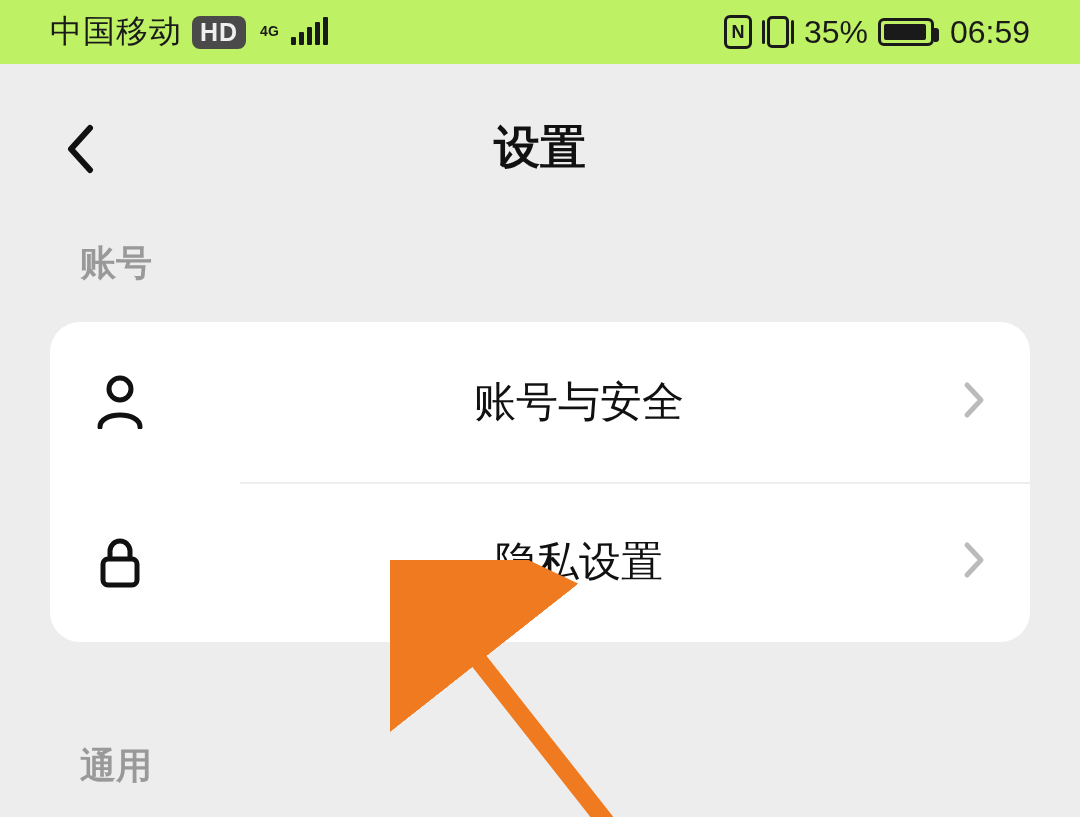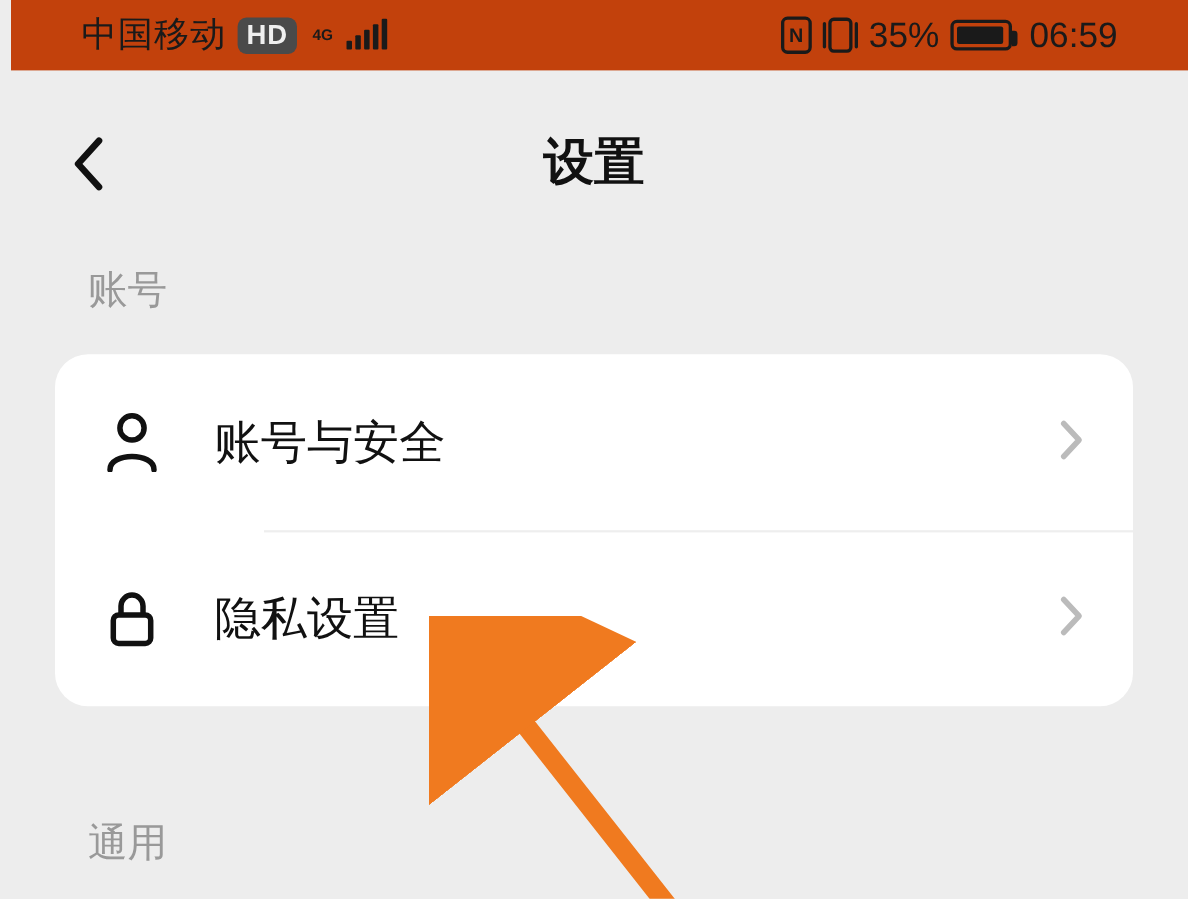--- a/index.html
+++ b/index.html
@@ -9,25 +9,24 @@
       background: #ededed;
       font-family: -apple-system, "PingFang SC", "Microsoft YaHei", sans-serif;
       overflow: hidden;
       position: relative;
     }
     .status-bar {
       height: 64px;
       display: flex;
       align-items: center;
       justify-content: space-between;
-      padding: 0 64px;
-      background: #c2410c;
+      padding: 0 50px;
+      background: #bef264;
       color: #1a1a1a;
       font-size: 30px;
-      margin-left: 10px;
     }
     .status-left, .status-right { display: flex; align-items: center; gap: 10px; }
     .carrier { font-size: 32px; font-weight: 400; letter-spacing: 1px; }
     .hd-badge {
       background: #4a4a4a; color: #efefef; font-size: 25px; font-weight: 700;
       padding: 2px 8px; border-radius: 8px; letter-spacing: 1px;
     }
     .sig-4g { display:flex; flex-direction:column; align-items:center; line-height:0.8; font-size:14px; font-weight:600; margin-left:4px;}
     .sig-bars { display:flex; align-items:flex-end; gap:3px; height:26px; margin-left:2px;}
     .sig-bars span { width:5px; background:#1a1a1a; border-radius:1px;}
@@ -41,23 +40,23 @@
     .vib-ico .wave { width:3px;height:24px;background:#1a1a1a;border-radius:2px;}
     .batt-pct { font-size:32px; }
     .batt-ico { width:56px;height:28px;border:3px solid #1a1a1a;border-radius:6px;position:relative;display:flex;align-items:center;padding:3px;}
     .batt-ico::after{content:"";position:absolute;right:-8px;top:7px;width:5px;height:14px;background:#1a1a1a;border-radius:0 3px 3px 0;}
     .batt-fill{height:100%;background:#1a1a1a;border-radius:2px;}
     .clock{font-size:32px;margin-left:6px;}
     .nav-bar { height:115px; display:flex; align-items:flex-end; position:relative; }
     .back-btn { position:absolute; left:50px; display:flex; align-items:center; justify-content:center;
       width:60px;height:60px; cursor:pointer;}
     .title { width:100%; text-align:center; font-size:46px; font-weight:600; color:#111; }
-    .section-header { font-size:36px; color:#999; padding:60px 80px 34px; }
+    .section-header { font-size:36px; color:#999; padding:60px 80px 34px;font-weight:bold; }
     .card { background:#fff; margin:0 50px; border-radius:30px; overflow:hidden; }
-    .row { display:flex; align-items:center; height:160px; padding:0 45px; cursor:pointer; position:relative;}
+    .row { display:flex; align-items:center; height:160px; padding:0 45px; cursor:pointer; position:relative;text-align:center;}
     .row + .row::before { content:""; position:absolute; top:0; left:190px; right:0; height:2px; background:#eee;}
     .row-ico { width:100px; display:flex; align-items:center; justify-content:flex-start;}
     .row-label { flex:1; font-size:42px; color:#111; font-weight:400;}
     .chev { color:#bbb; }
     .second-group-hint { margin-top:40px; }
     .annotation-arrow { position:absolute; left:390px; top:560px; pointer-events:none;}
   </style>
 </head>
 <body>
 

